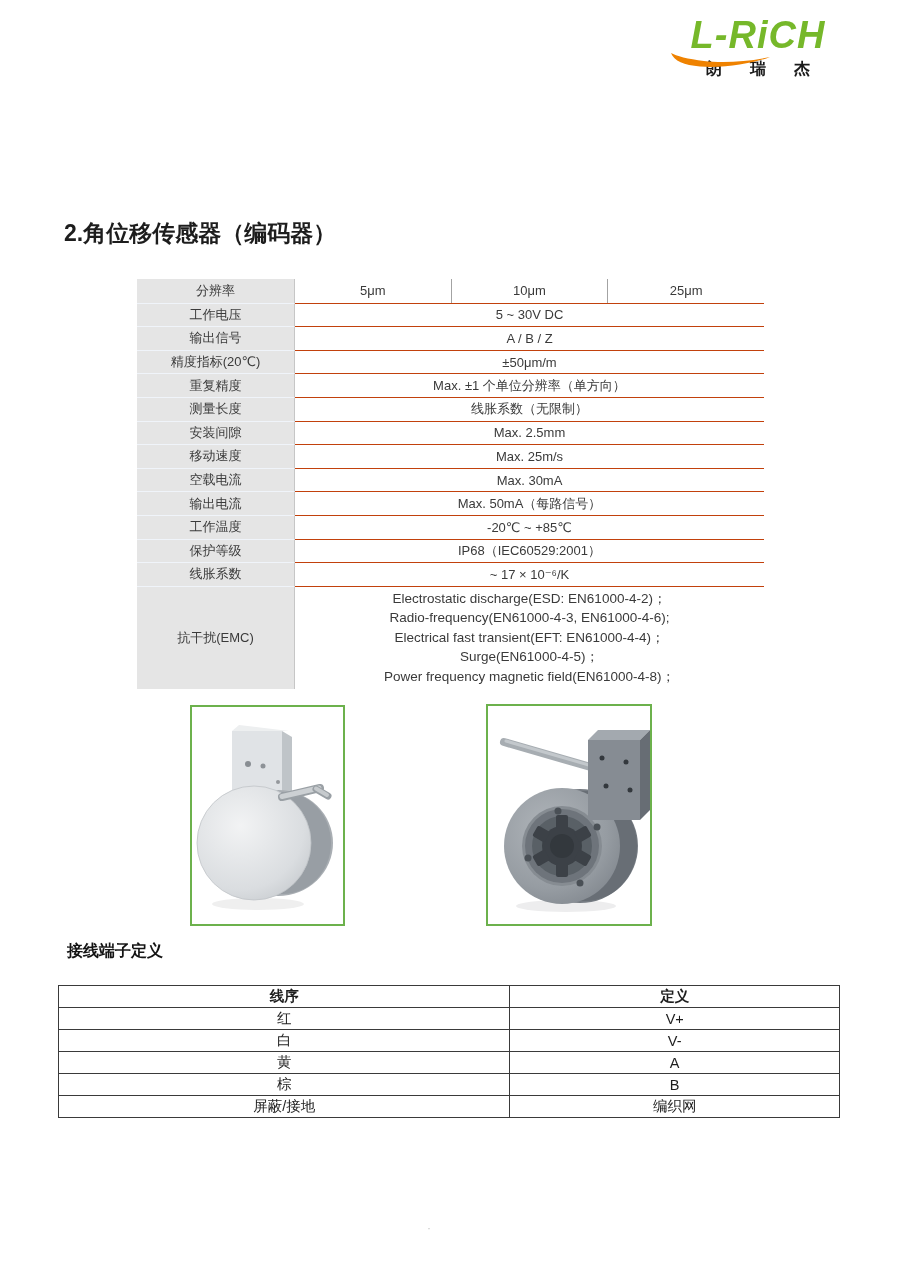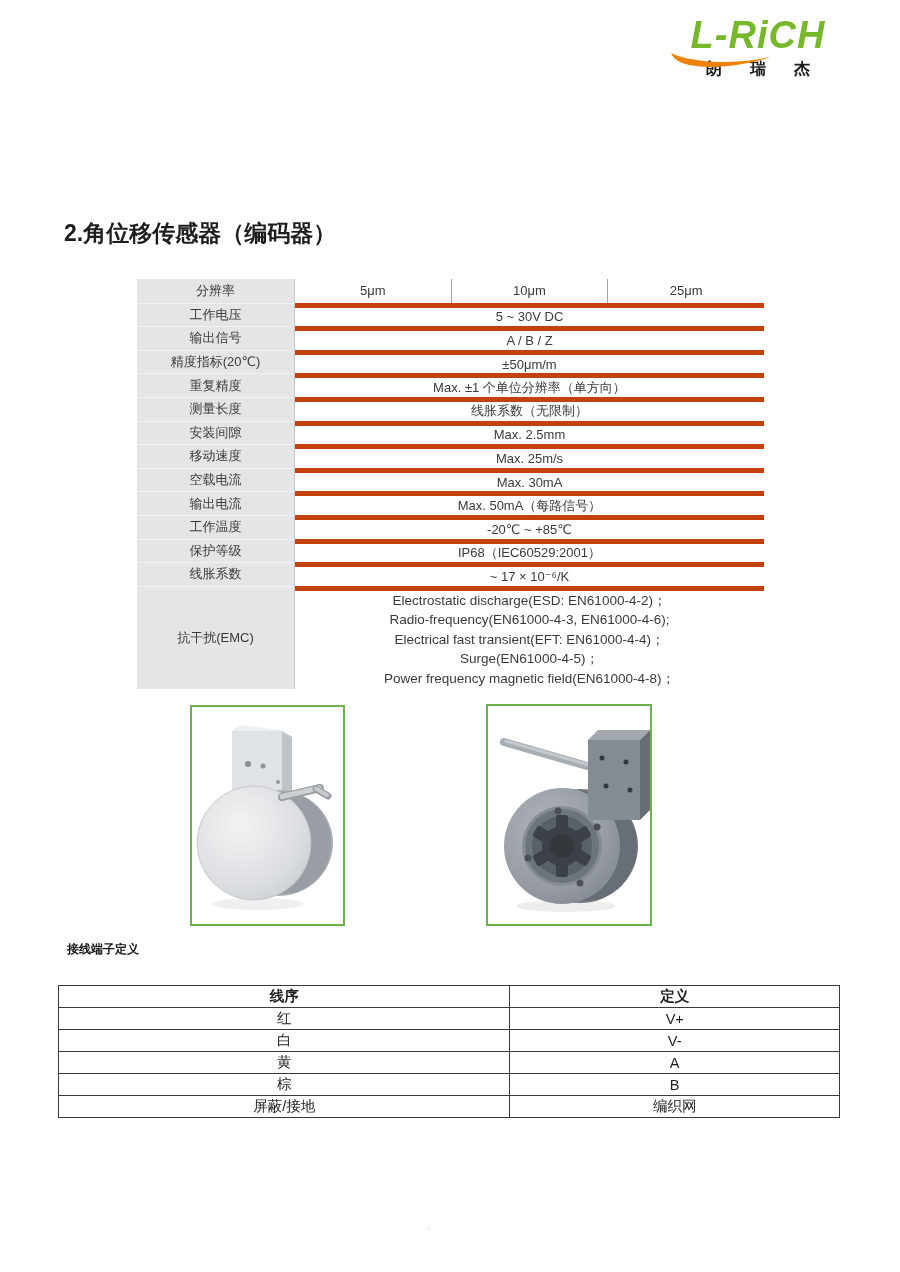--- a/index.html
+++ b/index.html
@@ -27,32 +27,32 @@
   .spec-table { position:absolute; left:137px; top:279px; width:627px; font-size:13px; color:#3a3a3a; }
   .spec-row { display:flex; height:23.6px; }
   .spec-row.emc-row { height:103px; }
   .sc { display:flex; align-items:center; justify-content:center; box-sizing:border-box; text-align:center; }
   .sc-label {
     width:158px; flex:none; background:#e5e5e5; border-right:1px solid #c6c6c6; font-weight:400;text-align:right;
   }
   .spec-row + .spec-row .sc-label { border-top:1px solid #f0f4fa; }
   .sc-val, .sc-v3 { flex:1; background:#ffffff; }
   .spec-row + .spec-row .sc-val,
-  .spec-row + .spec-row .sc-v3 { border-top:5px solid #c2410c; }
+  .spec-row + .spec-row .sc-v3 { border-top:1px solid #c2410c; }
   .sc-v3 + .sc-v3 { border-left:1px solid #a3a3a3; }
   .emc-row .sc-val { white-space:pre-line; line-height:19.5px; font-size:13.5px; }
 
   
   .img-box { position:absolute; border:2px solid #6cb14c; background:#ffffff; box-sizing:border-box; }
   .img-left  { left:190px; top:705px; width:155px; height:221px; }
   .img-right { left:486px; top:704px; width:166px; height:222px; }
   .img-box svg { width:100%; height:100%; display:block; }
 
   
-  .wiring-heading { position:absolute; left:67px; top:941px; font-size:12px; font-weight:700; color:#141414; }
+  .wiring-heading { position:absolute; left:67px; top:941px; font-size:16px; font-weight:700; color:#141414; }
   .wiring-table {
     position:absolute; left:58px; top:985px; width:782px; border-collapse:collapse;
     font-size:14.5px; color:#1e1e1e; table-layout:fixed;
   }
   .wiring-table td {
     border:1px solid #3a3a3a; height:21px; text-align:center; vertical-align:middle; padding:0;
   }
   .wiring-table tr.hdr td { font-weight:700; }
   .wiring-table col.c1 { width:57.8%; }
   .wiring-table col.c2 { width:42.2%; }

